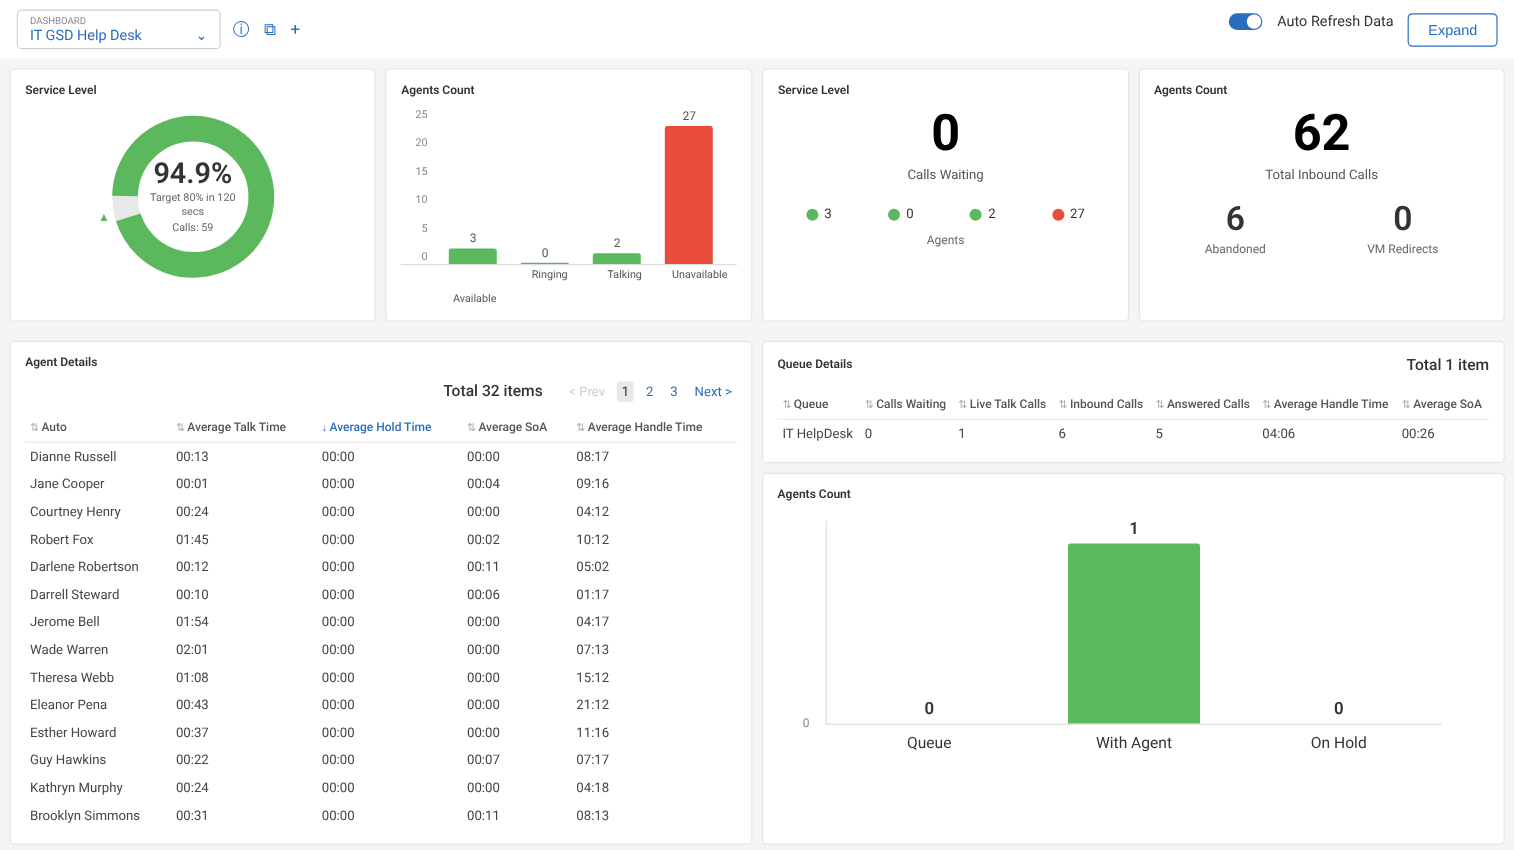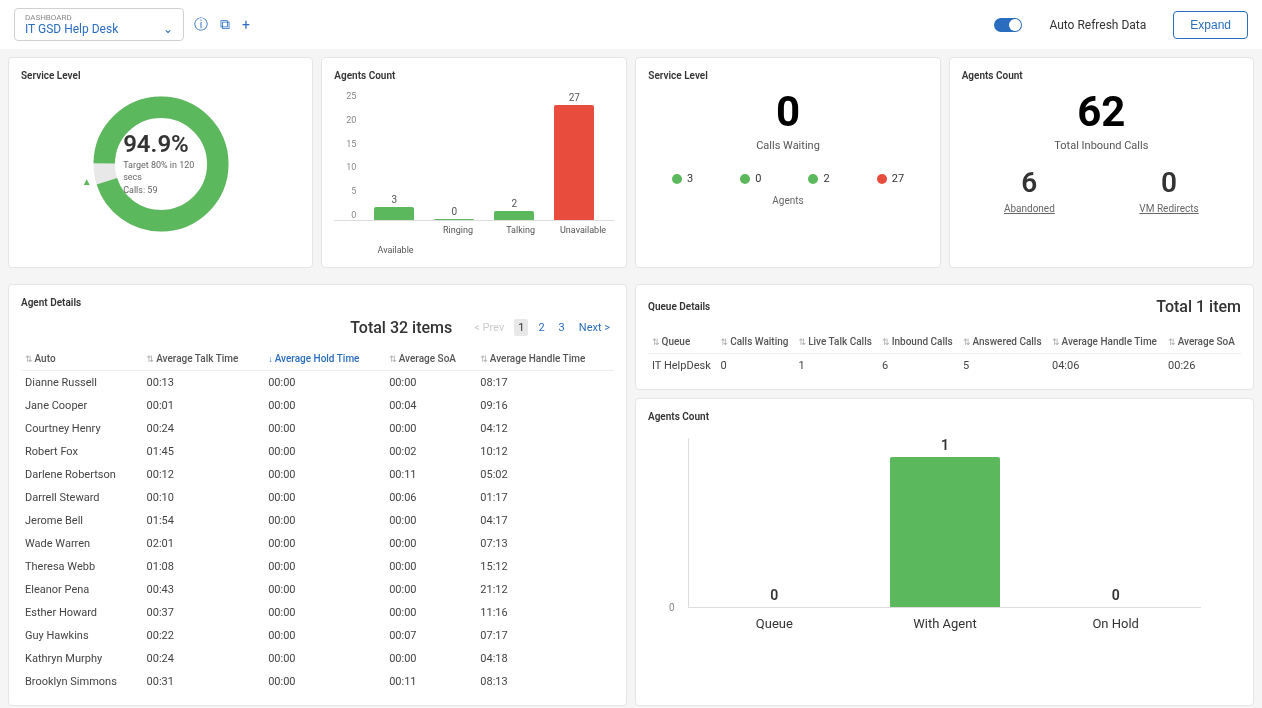--- a/index.html
+++ b/index.html
@@ -3,32 +3,32 @@
 <meta charset="utf-8">
 <style>
 * { box-sizing: border-box; margin: 0; padding: 0; }
 body { font-family: -apple-system, BlinkMacSystemFont, "Segoe UI", Roboto, Arial, sans-serif; background: #f5f5f5; font-size: 12px; color: #333; }
 .topbar { display: flex; align-items: center; justify-content: space-between; padding: 8px 14px; background: #fff; }
 .topbar-left { display: flex; align-items: center; gap: 8px; }
 .dashboard-select { border: 1px solid #d0d0d0; border-radius: 4px; padding: 4px 10px; display: flex; flex-direction: column; width: 170px; cursor: pointer; position: relative; }
 .dashboard-select-label { font-size: 8px; color: #888; text-transform: uppercase; }
 .dashboard-select-value { font-size: 12px; color: #2a6dbf; display: flex; justify-content: space-between; align-items: center; }
 .icon-btn { color: #2a6dbf; cursor: pointer; font-size: 14px; padding: 2px; }
-.topbar-right { display: flex; align-items: center; gap: 27px; }
+.topbar-right { display: flex; align-items: flex-start; gap: 12px; }
 .toggle { width: 28px; height: 14px; background: #2a6dbf; border-radius: 7px; position: relative; cursor: pointer; }
 .toggle::after { content: ""; position: absolute; right: 1px; top: 1px; width: 12px; height: 12px; background: #fff; border-radius: 50%; }
 .expand-btn { border: 1px solid #2a6dbf; color: #2a6dbf; background: #fff; padding: 6px 16px; border-radius: 4px; font-size: 12px; cursor: pointer; }
 .grid { display: grid; grid-template-columns: 1fr 1fr 1fr 1fr; gap: 8px; padding: 8px; }
 .card { background: #fff; border-radius: 4px; border: 1px solid #e5e5e5; padding: 12px; }
 .card-title { font-size: 10px; font-weight: 600; color: #333; }
 
 
 .donut-wrap { display: flex; justify-content: center; align-items: center; margin-top: 8px; }
 .donut { width: 150px; height: 150px; position: relative; }
-.donut-center { position: absolute; top: 50%; left: 50%; transform: translate(-50%, -50%); text-align: left; }
+.donut-center { position: absolute; top: 50%; left: 50%; transform: translate(-50%, -50%); text-align: center; }
 .donut-pct { font-size: 24px; font-weight: 600; }
 .donut-sub { font-size: 9px; color: #666; line-height: 1.3; margin-top: 2px; }
 .donut-marker { position: absolute; left: -4px; top: 58%; color: #5cb85c; font-size: 10px; }
 
 
 .bar-chart { display: flex; align-items: flex-end; justify-content: space-around; height: 130px; margin-top: 10px; position: relative; padding: 0 10px 0 30px; border-bottom: 1px solid #ddd; }
 .bar-chart .yaxis { position: absolute; left: 0; top: 0; bottom: 0; width: 26px; display: flex; flex-direction: column; justify-content: space-between; font-size: 9px; color: #888; text-align: right; padding-right: 4px; }
 .bar-col { display: flex; flex-direction: column; align-items: center; width: 60px; }
 .bar { width: 40px; border-radius: 2px 2px 0 0; }
 .bar-green { background: #5cb85c; }
@@ -41,25 +41,25 @@
 .bignum { font-size: 42px; font-weight: 700; color: #000; line-height: 1; margin-top: 10px; }
 .bignum-label { font-size: 11px; color: #555; margin-top: 6px; }
 .dot-row { display: flex; justify-content: space-around; margin-top: 20px; }
 .dot-item { display: flex; align-items: center; gap: 5px; font-size: 11px; }
 .dot { width: 10px; height: 10px; border-radius: 50%; }
 .dot-g { background: #5cb85c; }
 .dot-r { background: #e74c3c; }
 .subrow { display: flex; justify-content: space-around; margin-top: 14px; }
 .subnum { text-align: center; }
 .subnum .n { font-size: 28px; font-weight: 600; }
-.subnum .l { font-size: 10px; color: #666; margin-top: 4px; text-decoration: underline; }
+.subnum .l { font-size: 10px; color: #666; margin-top: 4px; }
 
 
 .table-header-row { display: flex; justify-content: space-between; align-items: flex-start; margin: 10px 0; }
-.total-items { font-size: 16px; color: #333; font-weight: 500; }
+.total-items { font-size: 13px; color: #333; font-weight: 500; }
 .pagination { display: flex; gap: 6px; font-size: 11px; align-items: center; }
 .pagination span { cursor: pointer; color: #2a6dbf; padding: 2px 4px; }
 .pagination .active { background: #e8e8e8; color: #333; border-radius: 2px; }
 .pagination .disabled { color: #ccc; cursor: default; }
 table { width: 100%; border-collapse: collapse; font-size: 11px; }
 th { text-align: left; font-weight: 500; color: #555; padding: 6px 4px; border-bottom: 1px solid #eee; font-size: 10px; }
 th.sorted { color: #2a6dbf; }
 th .sort-icon { color: #aaa; margin-right: 2px; font-size: 9px; }
 td { padding: 5px 4px; color: #444; }
 

